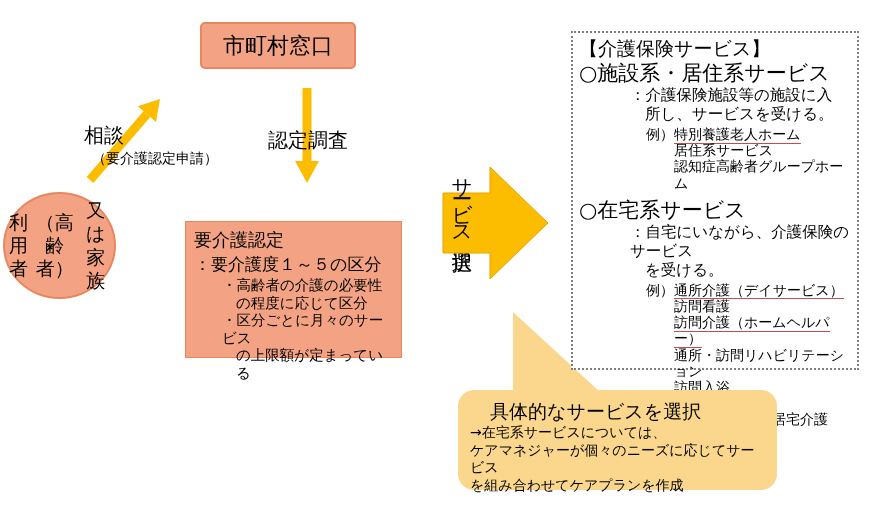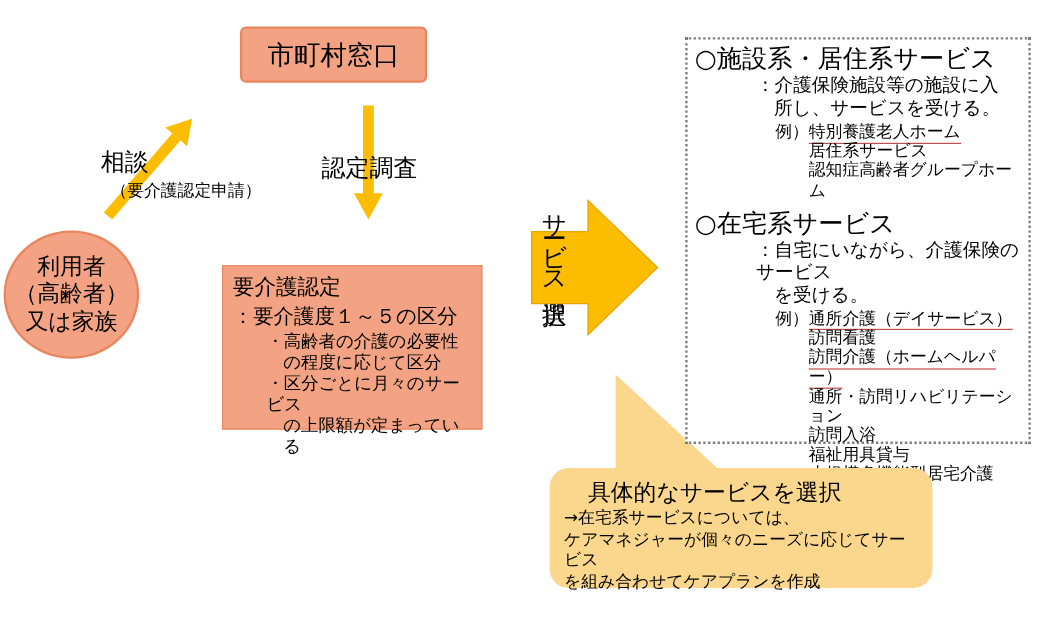--- a/index.html
+++ b/index.html
@@ -24,21 +24,20 @@
 
   
   .user-circle {
     position: absolute;
     left: 3px; top: 192px;
     width: 113px; height: 107px;
     border-radius: 50%;
     background: #F3A383;
     border: 2px solid #E8875F;
     display: flex;
-    flex-direction: column;
     align-items: center;
     justify-content: center;
     text-align: center;
     font-size: 19px;
     line-height: 1.22;
     color: #000;
   }
   .municipal-box {
     position: absolute;
     left: 200px; top: 22px;
@@ -161,20 +160,21 @@
     <div class="cert-subtitle">：要介護度１～５の区分</div>
     <div class="cert-bullet">・高齢者の介護の必要性</div>
     <div class="cert-bullet-cont">の程度に応じて区分</div>
     <div class="cert-bullet">・区分ごとに月々のサービス</div>
     <div class="cert-bullet-cont">の上限額が定まっている</div>
   </div>
 
   <div class="label-service-select">サービス選択</div>
 
   <div class="insurance-panel">
+    <div class="ip-title">【介護保険サービス】</div>
 
     <div class="ip-heading">○施設系・居住系サービス</div>
     <div class="ip-desc1">：介護保険施設等の施設に入</div>
     <div class="ip-desc2">所し、サービスを受ける。</div>
     <div class="ip-ex-first"><span>例）</span><span class="red-underline">特別養護老人ホーム</span></div>
     <div class="ip-ex">居住系サービス</div>
     <div class="ip-ex">認知症高齢者グループホーム</div>
 
     <div class="ip-gap"></div>
 

